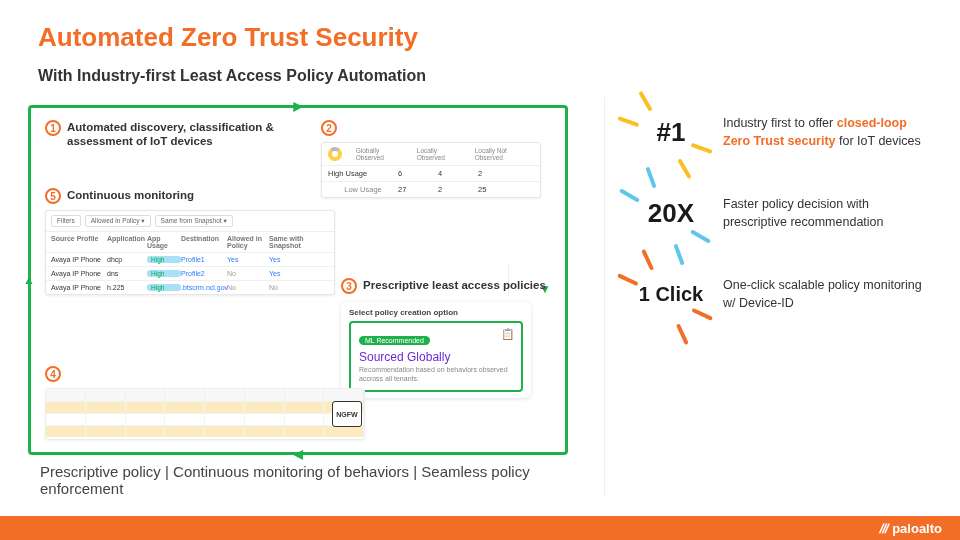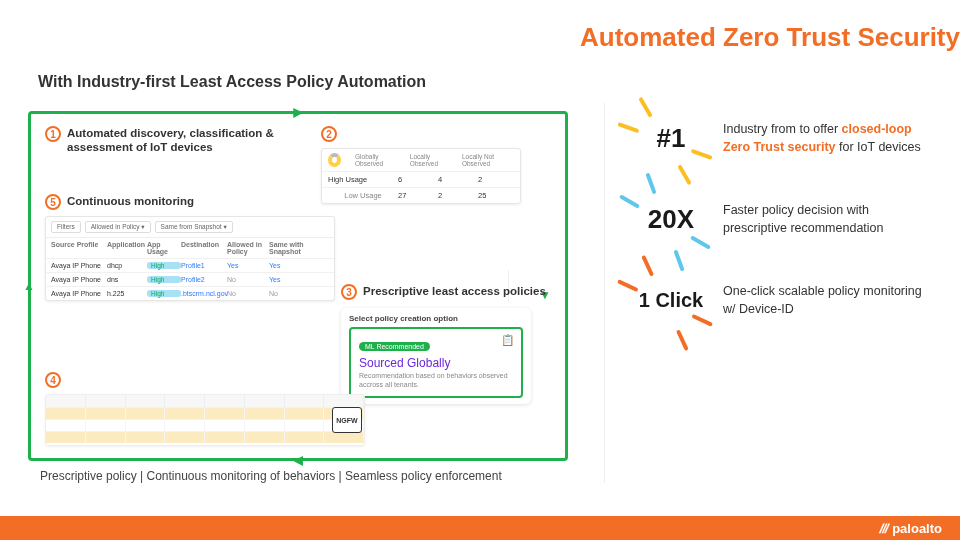--- a/index.html
+++ b/index.html
@@ -2,22 +2,22 @@
 <html><head>
 <meta charset="utf-8">
 <style>
   * { box-sizing: border-box; margin: 0; padding: 0; }
   body {
     width: 960px; height: 540px;
     font-family: "Segoe UI", Arial, sans-serif;
     background: #fff; color: #333; position: relative; overflow: hidden;
   }
   .header { padding: 22px 0 0 38px; }
-  .title { color: #f26e26; font-size: 26px; font-weight: 700; text-align: right; }
-  .subtitle { color: #333; font-size: 16px; font-weight: 600; margin-top: 20px; }
+  .title { color: #f26e26; font-size: 26px; font-weight: 700; }
+  .subtitle { color: #333; font-size: 16px; font-weight: 600; margin-top: 14px; }
   .main { display: flex; padding: 12px 0 0 28px; }
   .left { width: 560px; position: relative; }
   .loop-box {
     position: relative; width: 540px; height: 350px;
     border: 3px solid #1eb04a; border-radius: 4px;
     margin-top: 8px; padding: 12px 14px;
   }
   .arrow { position: absolute; font-size: 12px; color: #1eb04a; font-weight: bold; }
   .arrow.top { top: -9px; left: 50%; transform: translateX(-50%); }
   .arrow.right { right: -8px; top: 50%; transform: translateY(-50%); }
@@ -46,21 +46,21 @@
   .mini-toolbar { display: flex; gap: 4px; padding: 4px 5px; border-bottom: 1px solid #eee; }
   .mini-btn { border: 1px solid #ddd; border-radius: 2px; padding: 1px 5px; font-size: 6.5px; color: #666; }
   .mt-row { display: grid; grid-template-columns: 56px 40px 34px 46px 42px 58px; padding: 3px 5px; border-top: 1px solid #f0f0f0; }
   .mt-head { font-weight: 700; color: #777; border-top: none; }
   .tag-high { display:inline-block; background:#a8e1f5; color:#0a5; border-radius:3px; padding:0 4px; font-size:6.5px; }
   .link { color: #2b7bff; }
   .yesno-y { color: #2b7bff; }
   .yesno-n { color: #999; }
   
   .ml-table {
-    margin-top: 6px; width: 200px; border: 1px solid #e6e6e6; border-radius: 3px;
+    margin-top: 6px; width: 220px; border: 1px solid #e6e6e6; border-radius: 3px;
     font-size: 7.5px; box-shadow: 0 1px 3px rgba(0,0,0,0.08);
   }
   .ml-head { display: flex; justify-content: flex-end; gap: 10px; padding: 4px 6px; color:#888; font-size:6.5px; }
   .ml-ring { width:14px; height:14px; border:4px solid #ffcf4a; border-top-color:#bbb; border-radius:50%; margin-right:4px; }
   .ml-row { display: grid; grid-template-columns: 70px 40px 40px 40px; padding: 3px 6px; border-top: 1px solid #f0f0f0; }
   .ml-hi { color:#333; }
   .ml-lo { color:#888;text-align:center; }
   
   .policy-card {
     margin-top: 8px; width: 190px; border-radius: 6px;
@@ -80,21 +80,21 @@
   .enf-head { background:#f7f7f7; height:12px; display:flex; }
   .enf-head span { flex:1; border-right:1px solid #eee; }
   .enf-row { height:12px; display:flex; border-top:1px solid #f3f3f3; }
   .enf-row.hl { background:#fceac1; }
   .enf-row span { flex:1; border-right:1px solid #f5f5f5; }
   .ngfw {
     position:absolute; right:2px; top:12px; width:30px; height:26px;
     border:1px solid #333; border-radius:3px; background:#fff;
     font-size:7px; font-weight:700; display:flex; align-items:center; justify-content:center;
   }
-  .caption-bottom { margin: 8px 0 0 12px; font-size: 12px; color: #444; }
+  .caption-bottom { margin: 8px 0 0 12px; font-size: 15px; color: #444; }
   
   .right { flex: 1; padding: 18px 22px 0 30px; border-left: 1px solid #eee; margin-left: 16px; }
   .stat { display: flex; align-items: center; gap: 16px; margin-bottom: 46px; }
   .stat-big { font-size: 26px; font-weight: 800; color: #1a1a1a; position: relative; min-width: 72px; text-align:center; }
   .stat-text { font-size: 12.5px; color: #333; line-height: 1.4; max-width: 210px; }
   .hl-orange { color: #f26e26; font-weight: 700; }
   .burst { position:absolute; inset:-10px -10px -10px -10px; z-index:-1; }
   .burst span { position:absolute; width:22px; height:4px; border-radius:2px; left:50%; top:50%; transform-origin:-6px 50%; }
   .burst.y span { background:#fbbf24; }
   .burst.b span { background:#5fc7ea; }
@@ -275,21 +275,21 @@
       <div class="stat-big">
         <div class="burst y">
             <span style="transform:rotate(20deg) translateX(22px)"></span>
             <span style="transform:rotate(60deg) translateX(22px)"></span>
             <span style="transform:rotate(200deg) translateX(22px)"></span>
             <span style="transform:rotate(240deg) translateX(22px)"></span>
           </div>
         <span>#1</span>
       </div>
       <div class="stat-text">
-        <span>Industry from to offer </span><span class="hl-orange">closed-loop Zero Trust security</span><span> for IoT devices</span>
+        <span>Industry first to offer </span><span class="hl-orange">closed-loop Zero Trust security</span><span> for IoT devices</span>
       </div>
     </div>
     <div class="stat">
       <div class="stat-big">
         <div class="burst b">
             <span style="transform:rotate(30deg) translateX(24px)"></span>
             <span style="transform:rotate(70deg) translateX(24px)"></span>
             <span style="transform:rotate(210deg) translateX(24px)"></span>
             <span style="transform:rotate(250deg) translateX(24px)"></span>
           </div>

